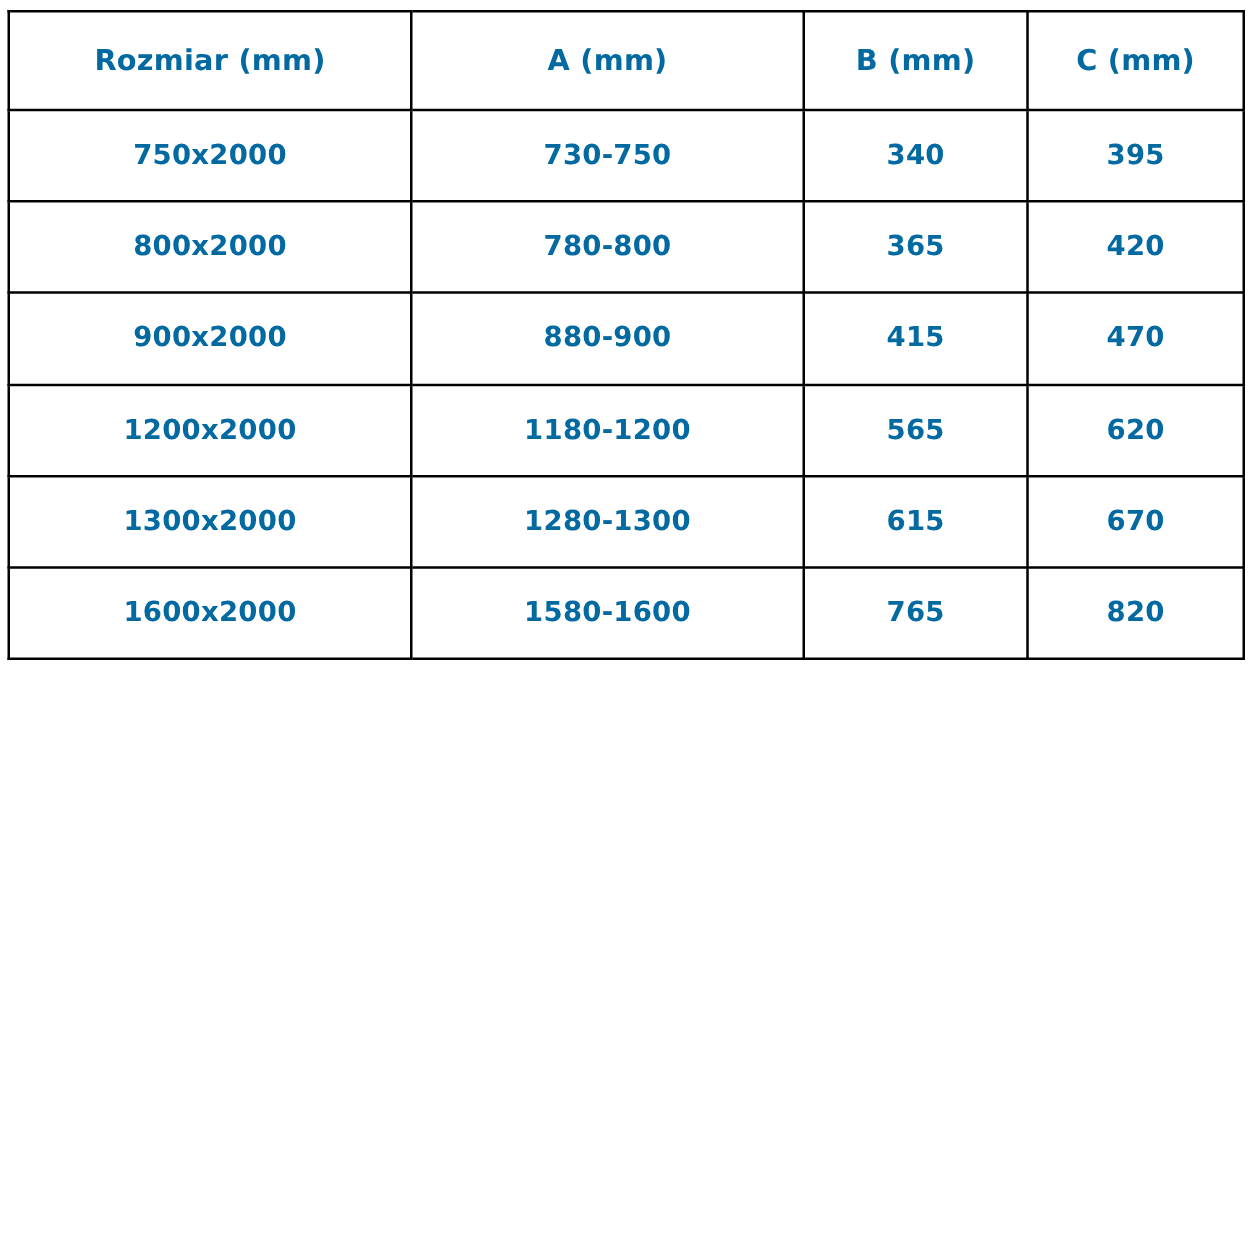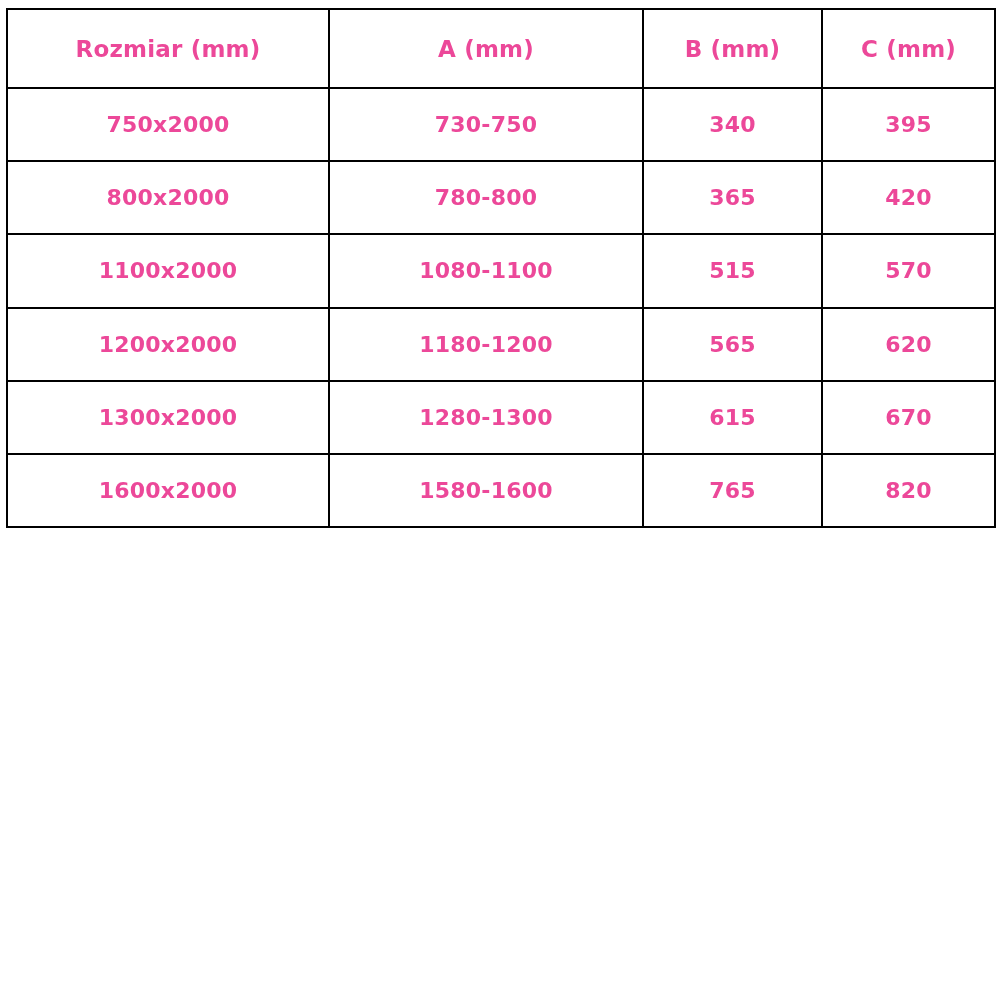--- a/index.html
+++ b/index.html
@@ -29,21 +29,21 @@
   table.size-table col.c-a     { width: 314px; }
   table.size-table col.c-b     { width: 179px; }
   table.size-table col.c-c     { width: 173px; }
 
   table.size-table th,
   table.size-table td {
     border: 2px solid #000000;
     text-align: center;
     vertical-align: middle;
     font-weight: bold;
-    color: #ec4899;
+    color: #0369a1;
     padding: 0;
   }
   table.size-table thead th {
     height: 77px;
     font-size: 23px;
     letter-spacing: 0.2px;
   }
   table.size-table tbody td {
     height: 71.2px;
     font-size: 22px;
@@ -80,24 +80,24 @@
         <td class="col-b">340</td>
         <td class="col-c">395</td>
       </tr>
       <tr>
         <td class="col-size">800x2000</td>
         <td class="col-a">780-800</td>
         <td class="col-b">365</td>
         <td class="col-c">420</td>
       </tr>
       <tr>
-        <td class="col-size">1100x2000</td>
-        <td class="col-a">1080-1100</td>
-        <td class="col-b">515</td>
-        <td class="col-c">570</td>
+        <td class="col-size">900x2000</td>
+        <td class="col-a">880-900</td>
+        <td class="col-b">415</td>
+        <td class="col-c">470</td>
       </tr>
       <tr>
         <td class="col-size">1200x2000</td>
         <td class="col-a">1180-1200</td>
         <td class="col-b">565</td>
         <td class="col-c">620</td>
       </tr>
       <tr>
         <td class="col-size">1300x2000</td>
         <td class="col-a">1280-1300</td>

